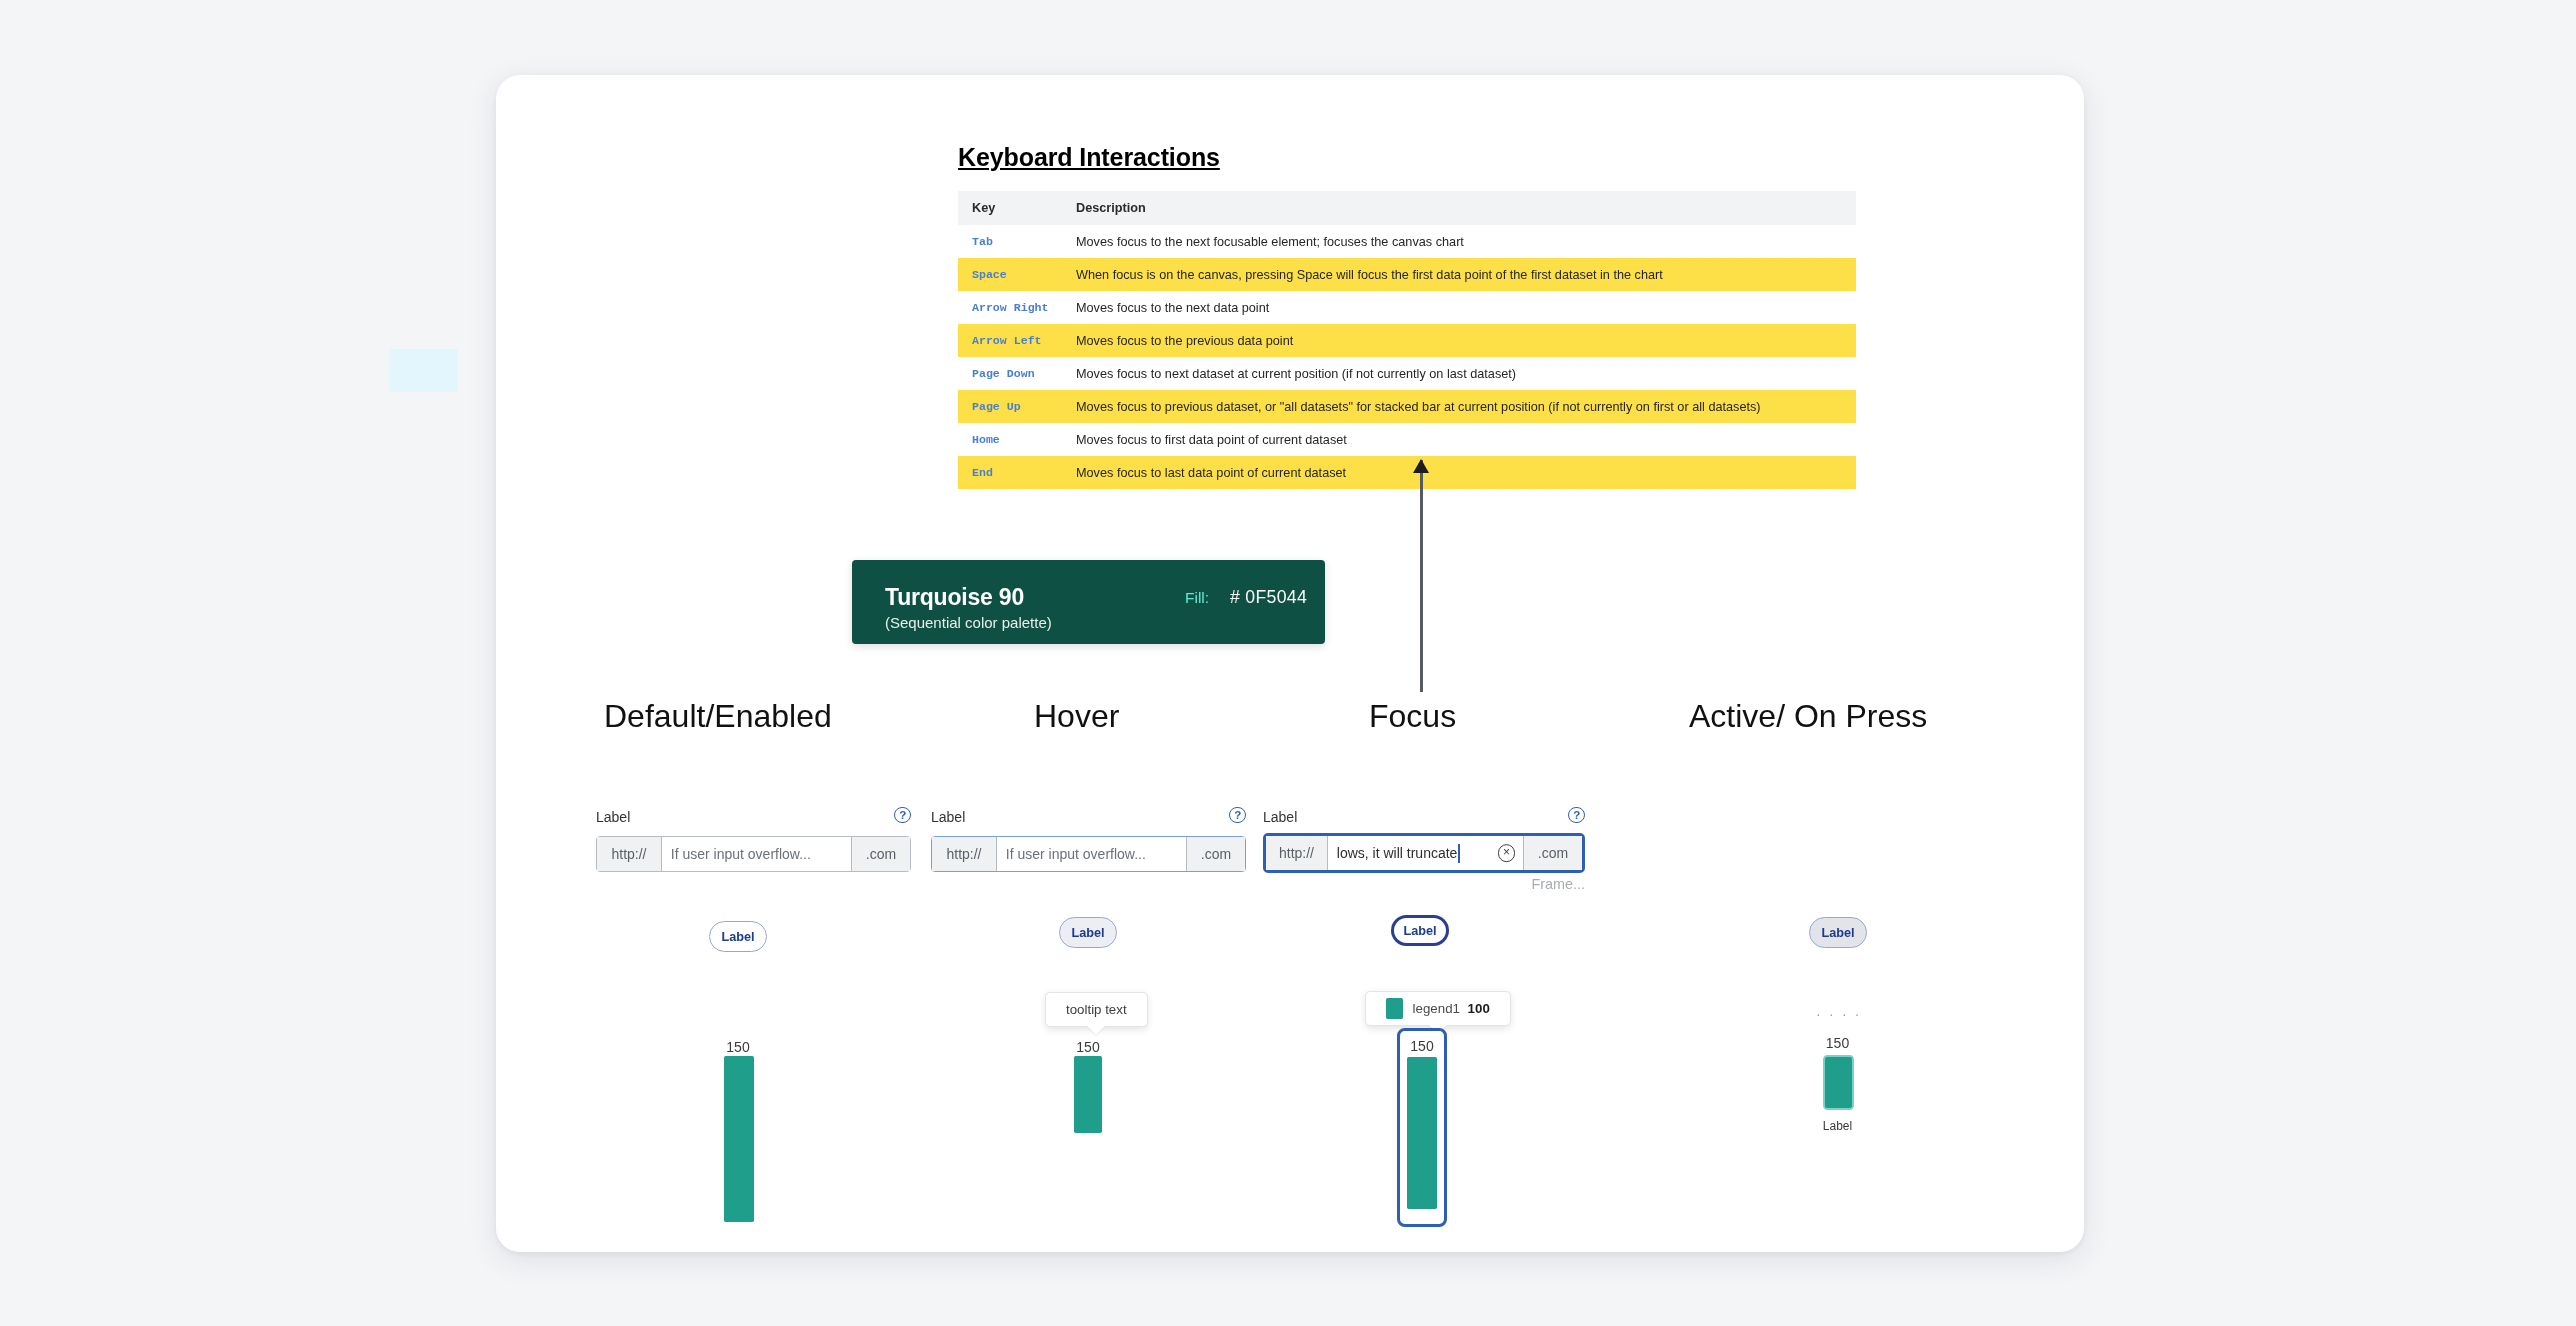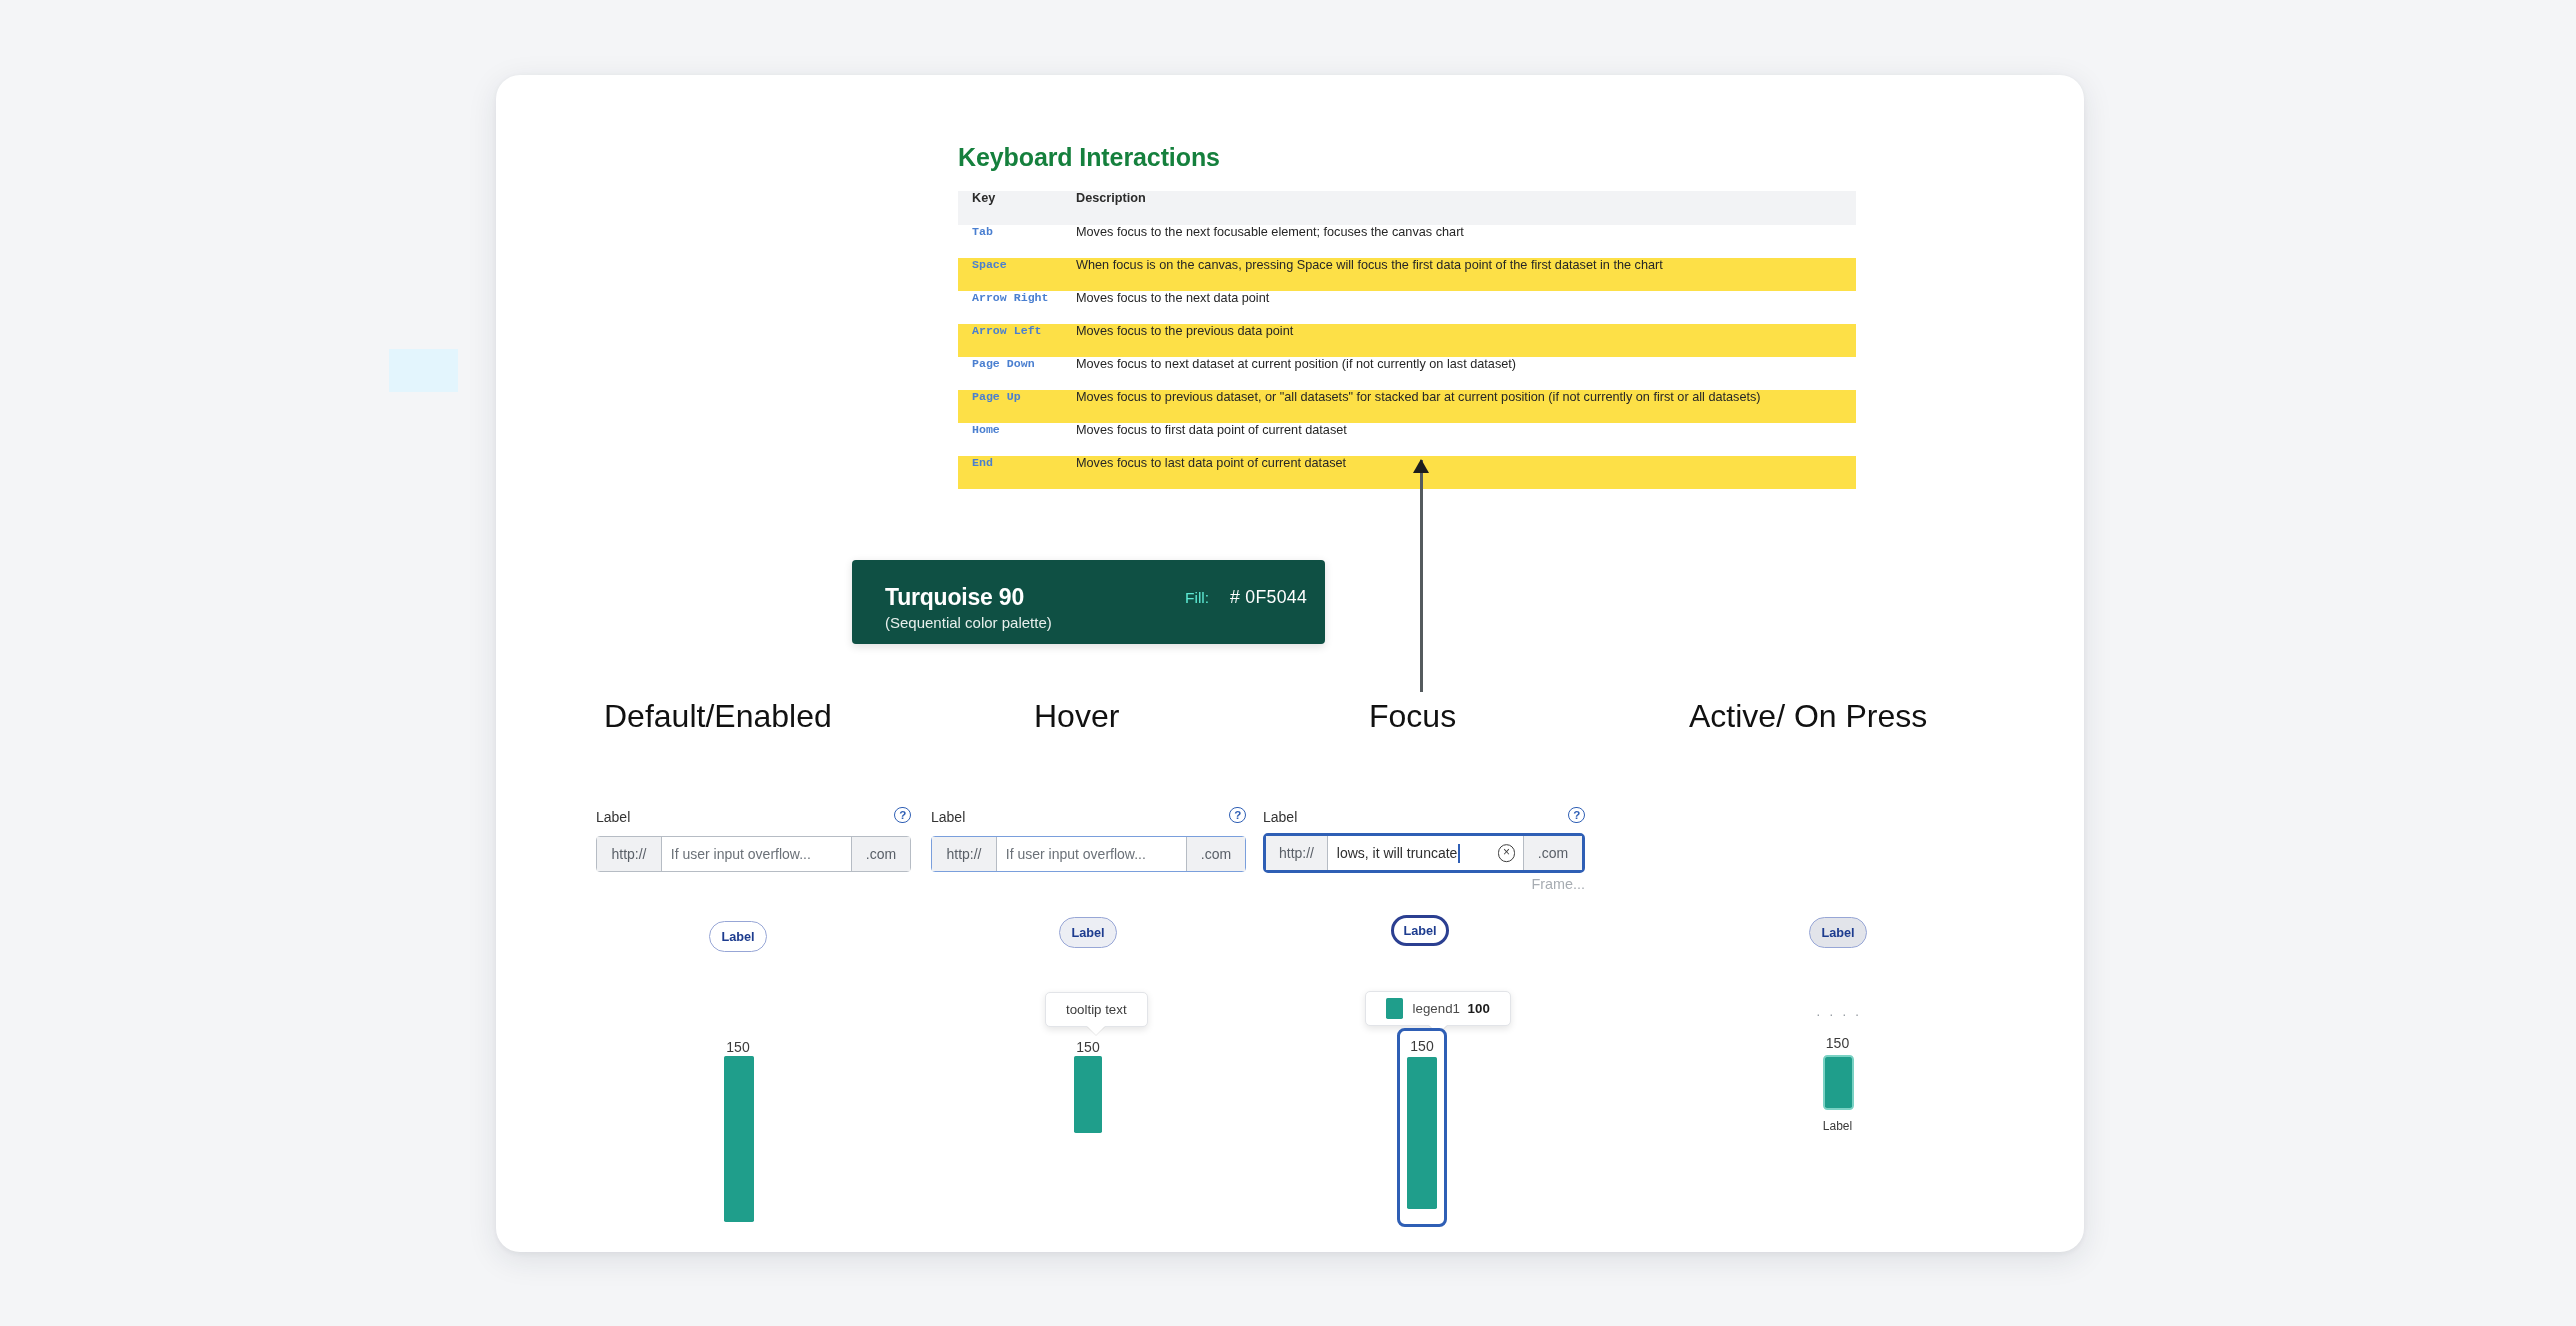--- a/index.html
+++ b/index.html
@@ -23,30 +23,31 @@
     position: absolute; left: 496px; top: 75px;
     width: 1588px; height: 1177px;
     background: #ffffff;
     border-radius: 24px;
     box-shadow: 0 7.7px 30px rgba(30,40,60,0.10), 0 1.1px 5.5px rgba(30,40,60,0.05);
   }
 
   
   .kb-title {
     position: absolute; left: 958px; top: 143px;
-    font-size: 25px; font-weight: bold; color: #15803d;
+    font-size: 25px; font-weight: bold; color: #000000;
     letter-spacing: -0.1px;
+    text-decoration: underline;
   }
   .kb-table {
     position: absolute; left: 958px; top: 191px;
     width: 898px;
     border-collapse: collapse;
     font-size: 0;
   }
-  .kb-row { display: flex; width: 898px; height: 33px; }
+  .kb-row { display: flex; align-items: center; width: 898px; height: 33px; }
   .kb-row.alt { background: #fde047; }
   .kb-row.head { background: #f2f3f5; height: 34px; }
   .kb-key {
     width: 118px; flex: 0 0 118px;
     padding-left: 14px;
     font-family: "Liberation Mono", monospace;
     font-size: 11.6px; font-weight: bold; color: #4a7fd0;
     white-space: nowrap;
   }
   .kb-row.head .kb-key,

